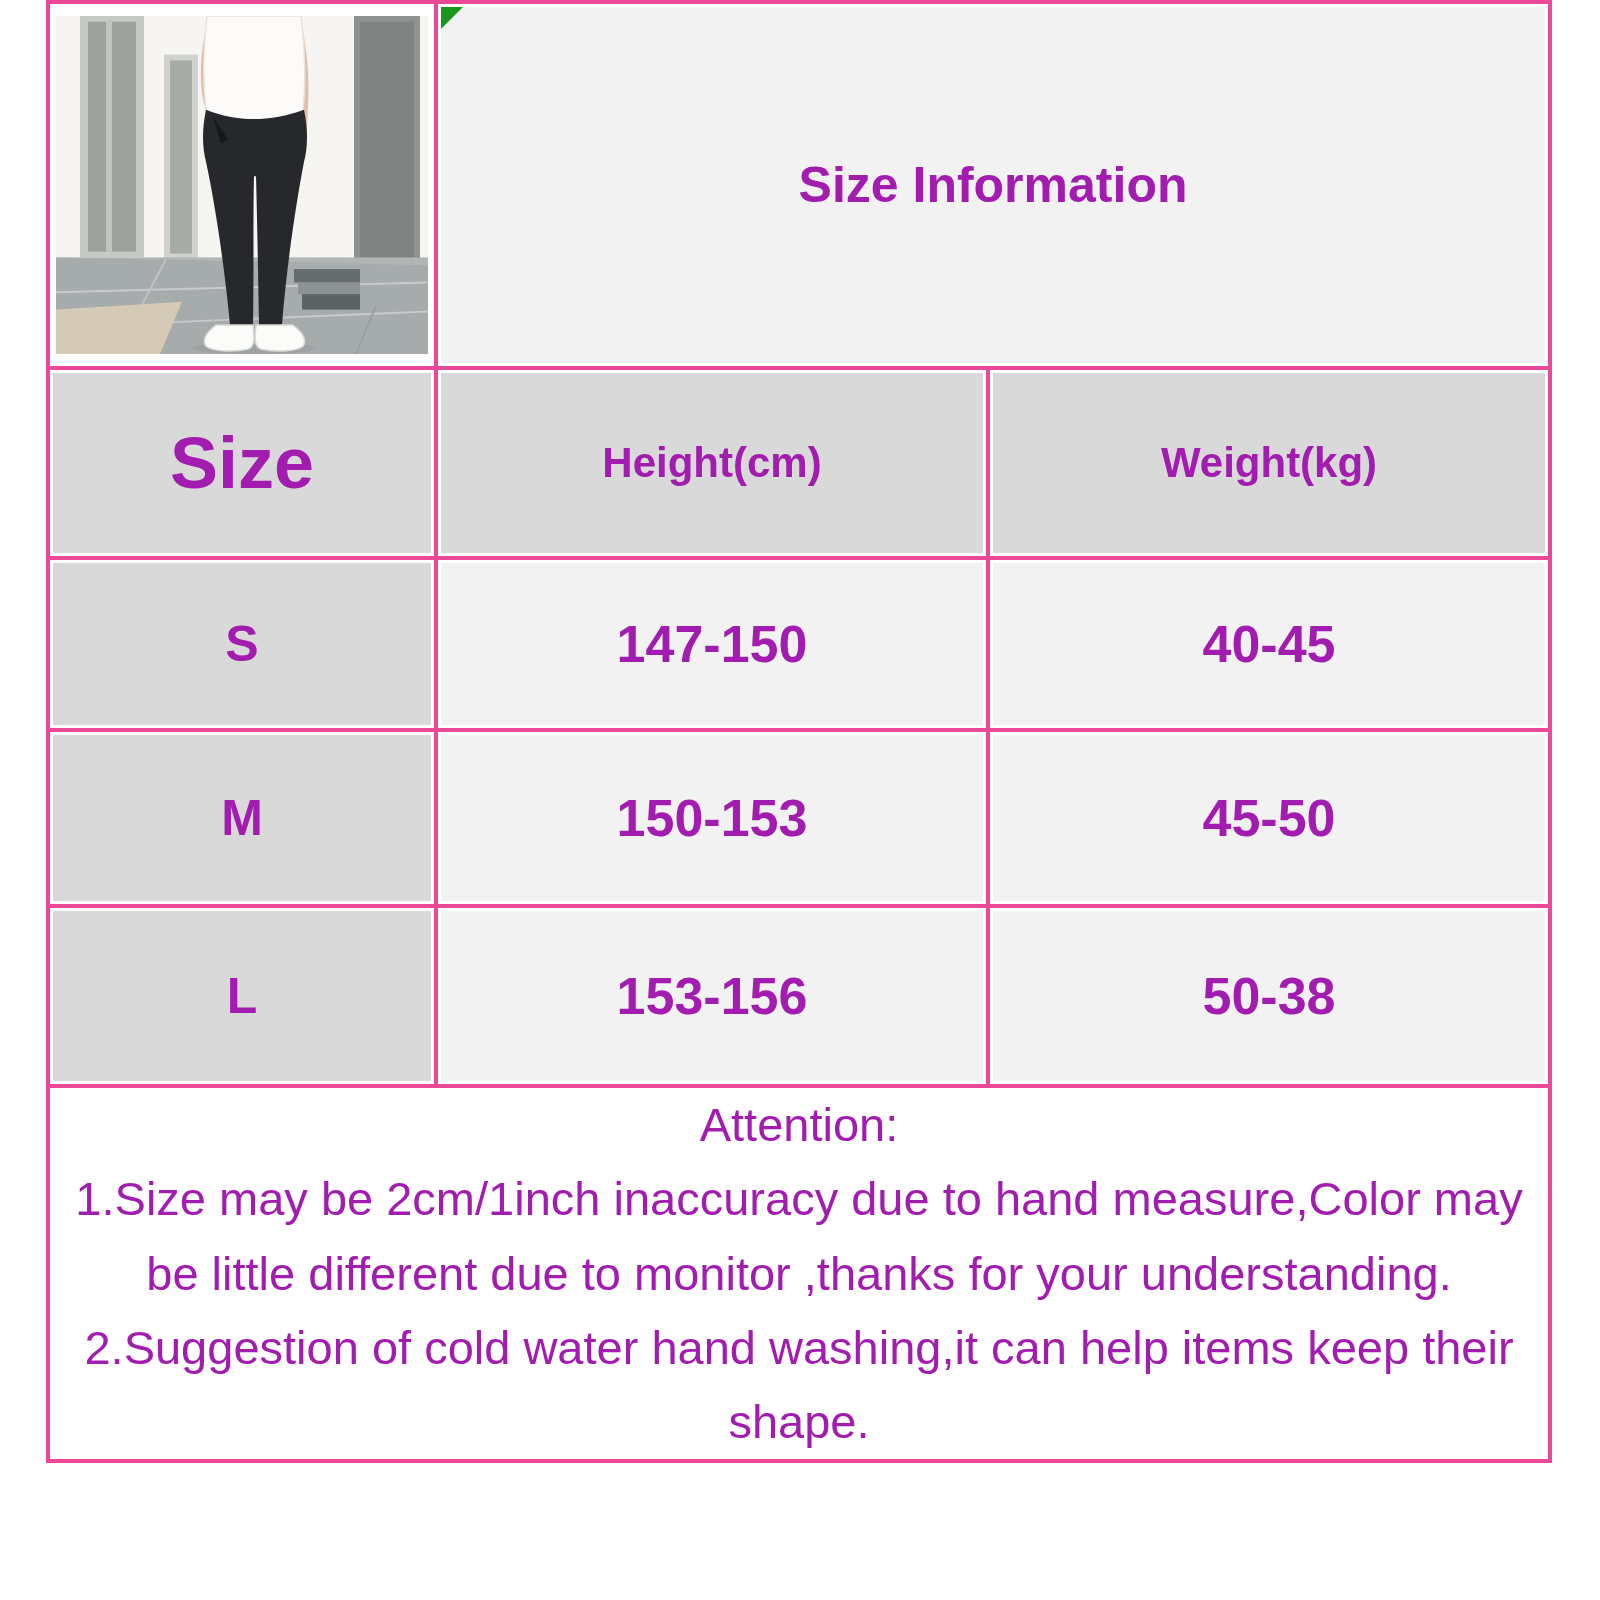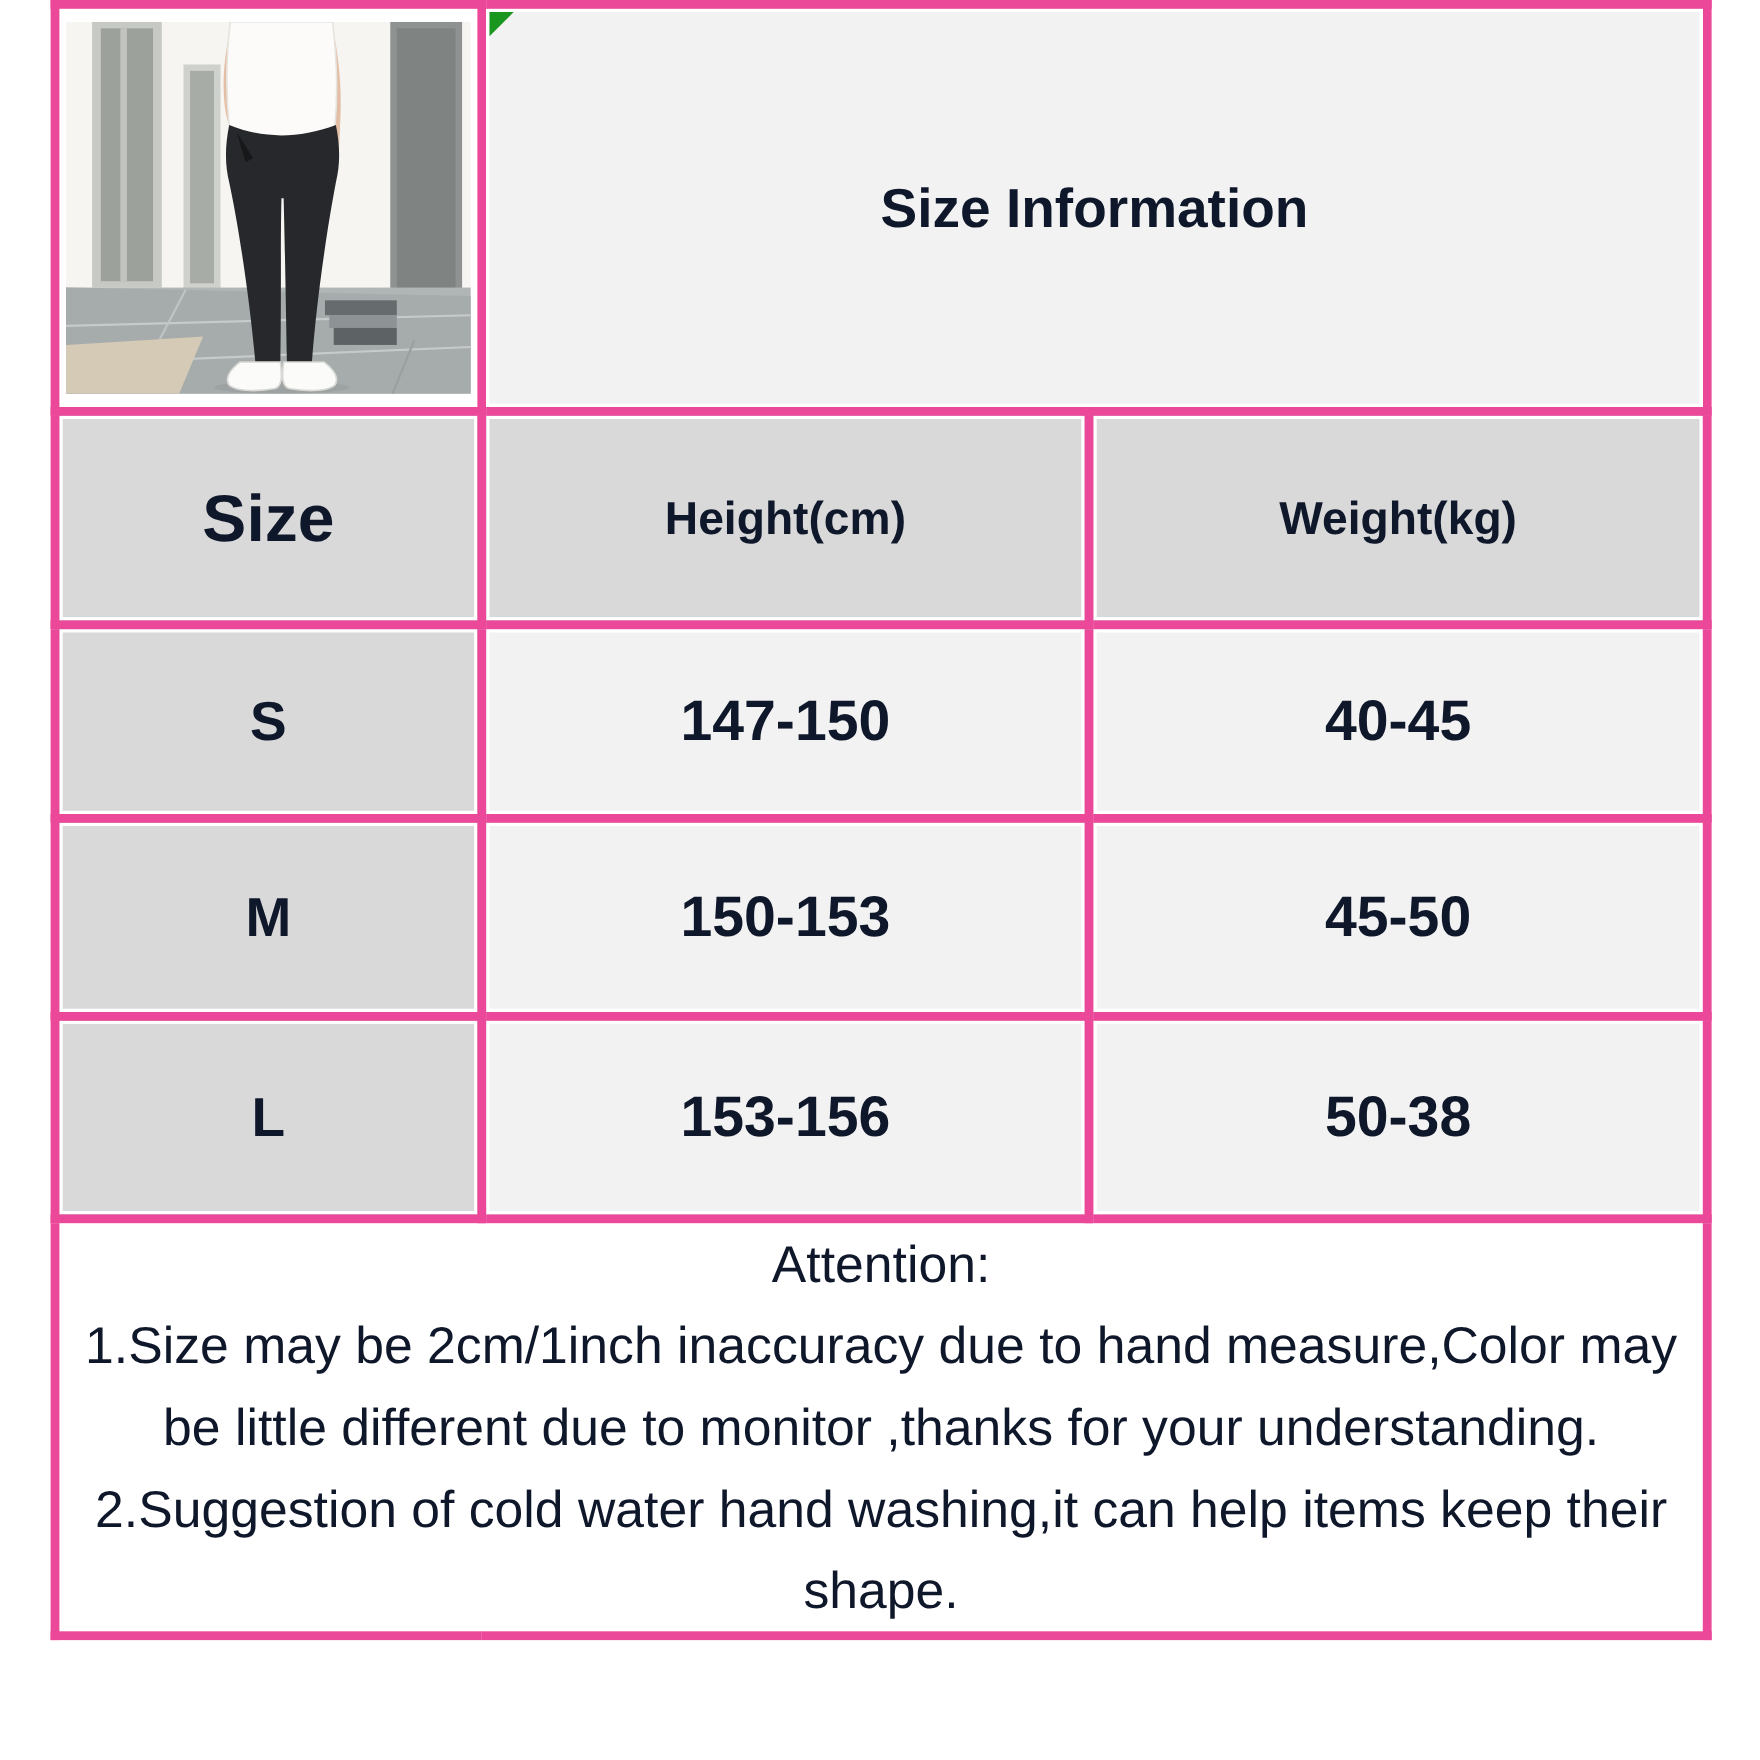--- a/index.html
+++ b/index.html
@@ -11,43 +11,43 @@
     overflow:hidden;
   }
   table.size-table{
     position:absolute;
     left:46px;top:0;
     width:1502px;
     border-collapse:collapse;
     table-layout:fixed;
   }
   table.size-table td{
-    border:8px solid #ec4899;
+    border:4px solid #ec4899;
     box-shadow:inset 0 0 0 3px #ffffff;
     text-align:center;
     vertical-align:middle;
-    color:#0f172a;
+    color:#a21caf;
     padding:0;
   }
   td.photo-cell{background:#ffffff;height:362px;padding:0;}
   .photo-wrap{width:100%;height:350px;padding:6px 6px 6px 6px;box-sizing:border-box;}
   .photo-wrap svg{display:block;width:100%;height:100%;}
   td.title-cell{
     background:#f2f2f2;
     font-size:50px;font-weight:bold;
     position:relative;
   }
   .corner-marker{
     position:absolute;left:3px;top:3px;
     width:0;height:0;
     border-top:22px solid #18961e;
     border-right:22px solid transparent;
   }
   tr.header-row td{background:#d9d9d9;height:186px;}
-  td.size-head{font-size:60px;font-weight:bold;}
+  td.size-head{font-size:72px;font-weight:bold;}
   td.col-head{font-size:42px;font-weight:bold;}
   tr.data-row td{height:168px;background:#f2f2f2;font-size:52px;font-weight:bold;}
   tr.data-row td.size-col{background:#d9d9d9;font-size:50px;}
   tr.data-row.r4 td{height:172px;}
   tr.data-row.r5 td{height:176px;}
   tr.data-row.r6 td{height:180px;}
   td.attention-cell{
     background:#ffffff;
     height:302px;
     text-align:left;

